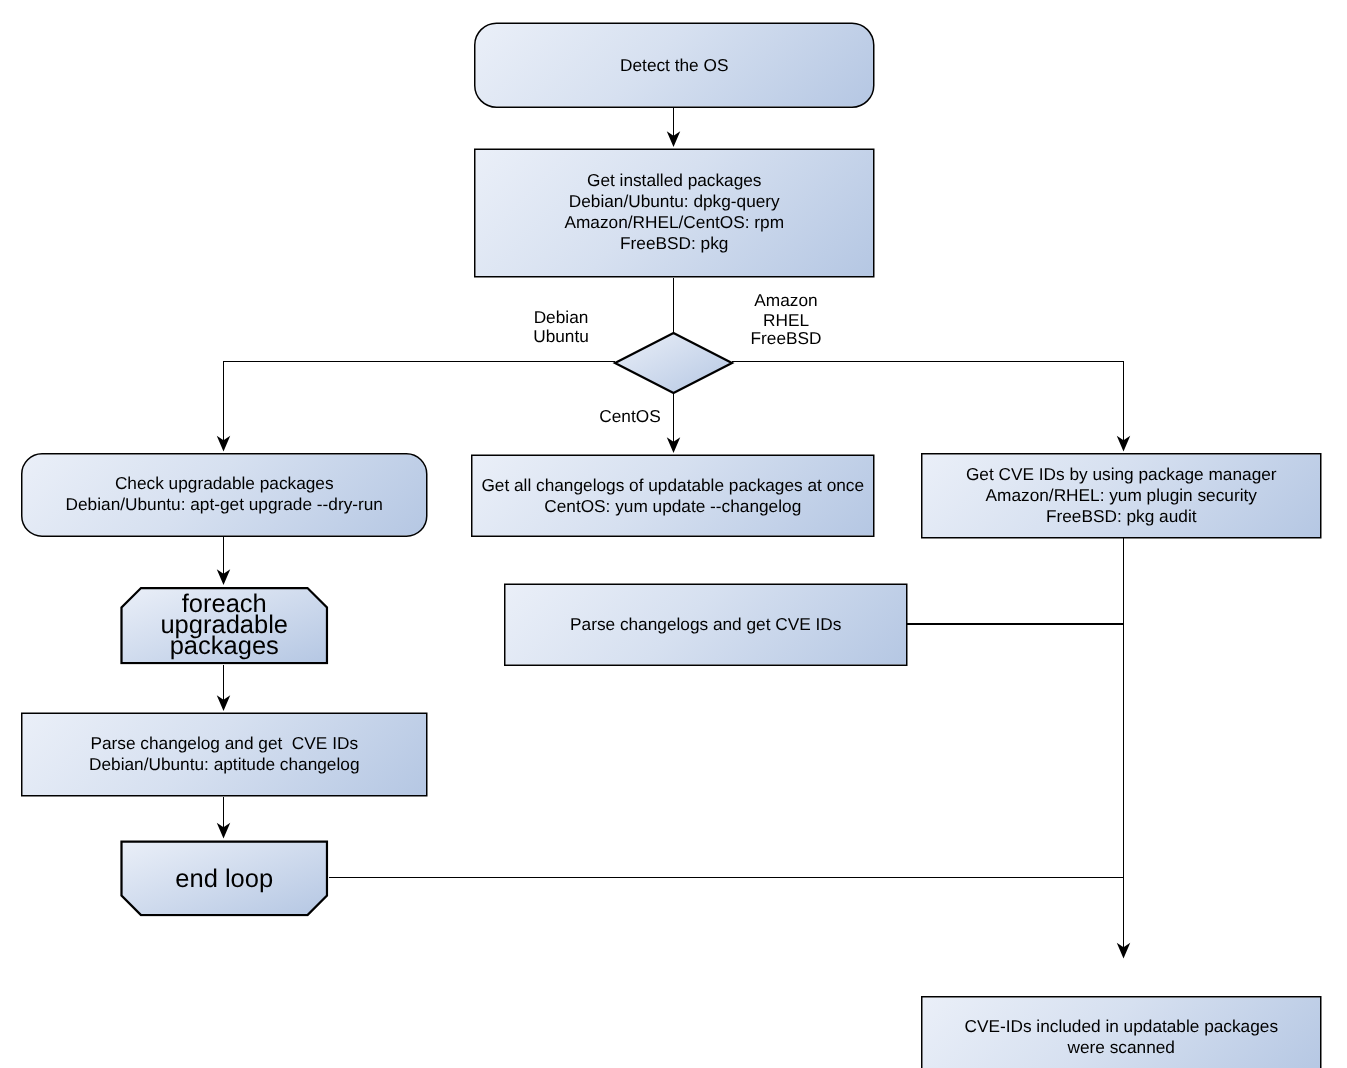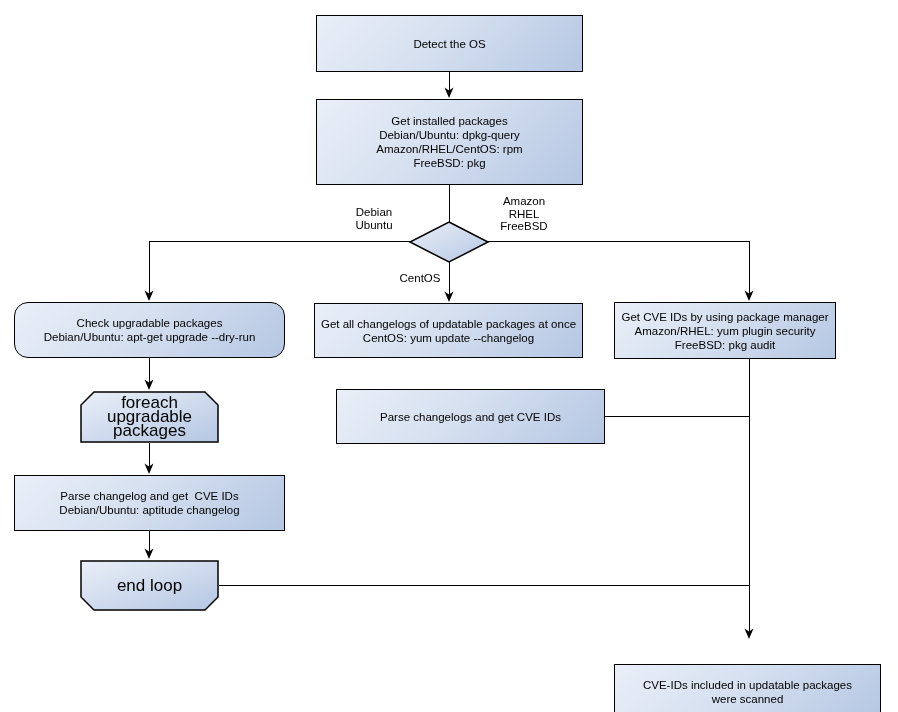--- a/index.html
+++ b/index.html
@@ -28,27 +28,27 @@
     text-align:center;font-size:17px;line-height:14px;
   }
   .shape{position:absolute;}
   .edge-label{
     position:absolute;
     text-align:center;
     font-size:11.5px;line-height:12.5px;
     white-space:pre-wrap;
   }
   
-  #n-detect-os          {left:316px;top:15px; width:267px;height:57px;}
+  #n-detect-os          {left:316px;top:15px; width:267px;height:57px;border-radius:15px;}
   #n-get-installed      {left:316px;top:99px; width:267px;height:86px;}
   #n-check-upgradable   {left:14px; top:302px;width:271px;height:56px;border-radius:14px;}
   #n-parse-changelog    {left:14px; top:475px;width:271px;height:56px;}
   #n-get-all-changelogs {left:314px;top:303px;width:269px;height:55px;}
   #n-parse-changelogs   {left:314px;top:389px;width:269px;height:55px;margin-left:22px;}
-  #n-get-cve-ids        {left:614px;top:302px;width:222px;height:57px;}
+  #n-get-cve-ids        {left:614px;top:302px;width:267px;height:57px;}
   #n-result             {left:614px;top:640px;width:267px;height:56px;margin-top:24px;}
   
   #s-diamond {left:408px;top:220px;}
   #s-foreach {left:80px; top:391px;}
   #s-endloop {left:80px; top:560px;}
   #o-foreach {left:80px; top:391px;width:139px;height:52px;}
   #o-endloop {left:80px; top:560px;width:139px;height:51px;}
   
   #el-debian-ubuntu       {left:344px;top:206px;width:60px;}
   #el-amazon-rhel-freebsd {left:494px;top:195px;width:60px;}

